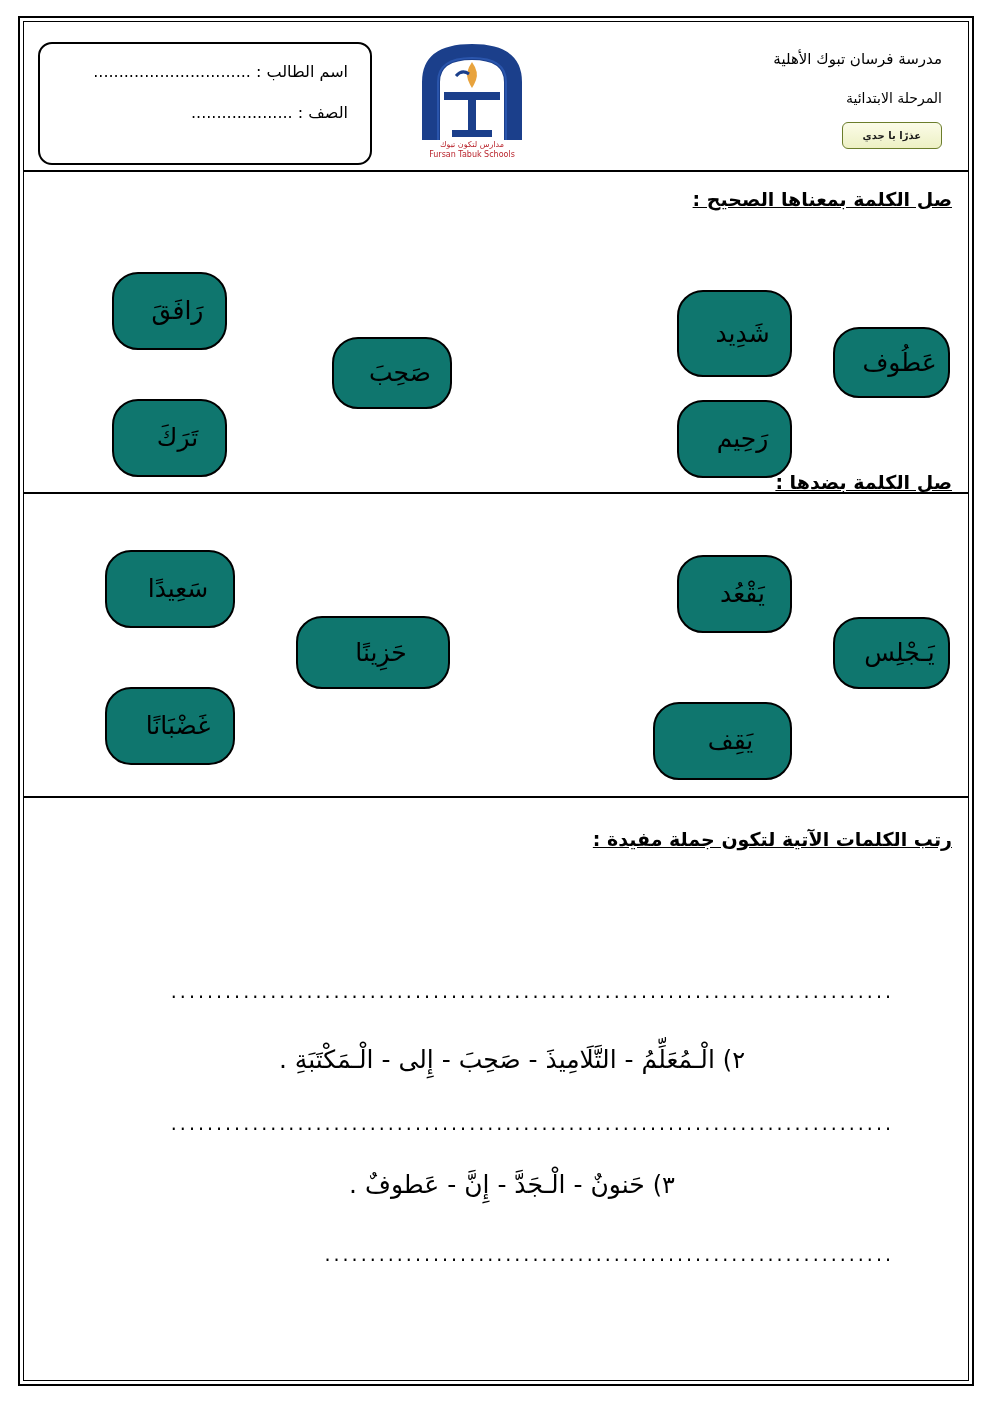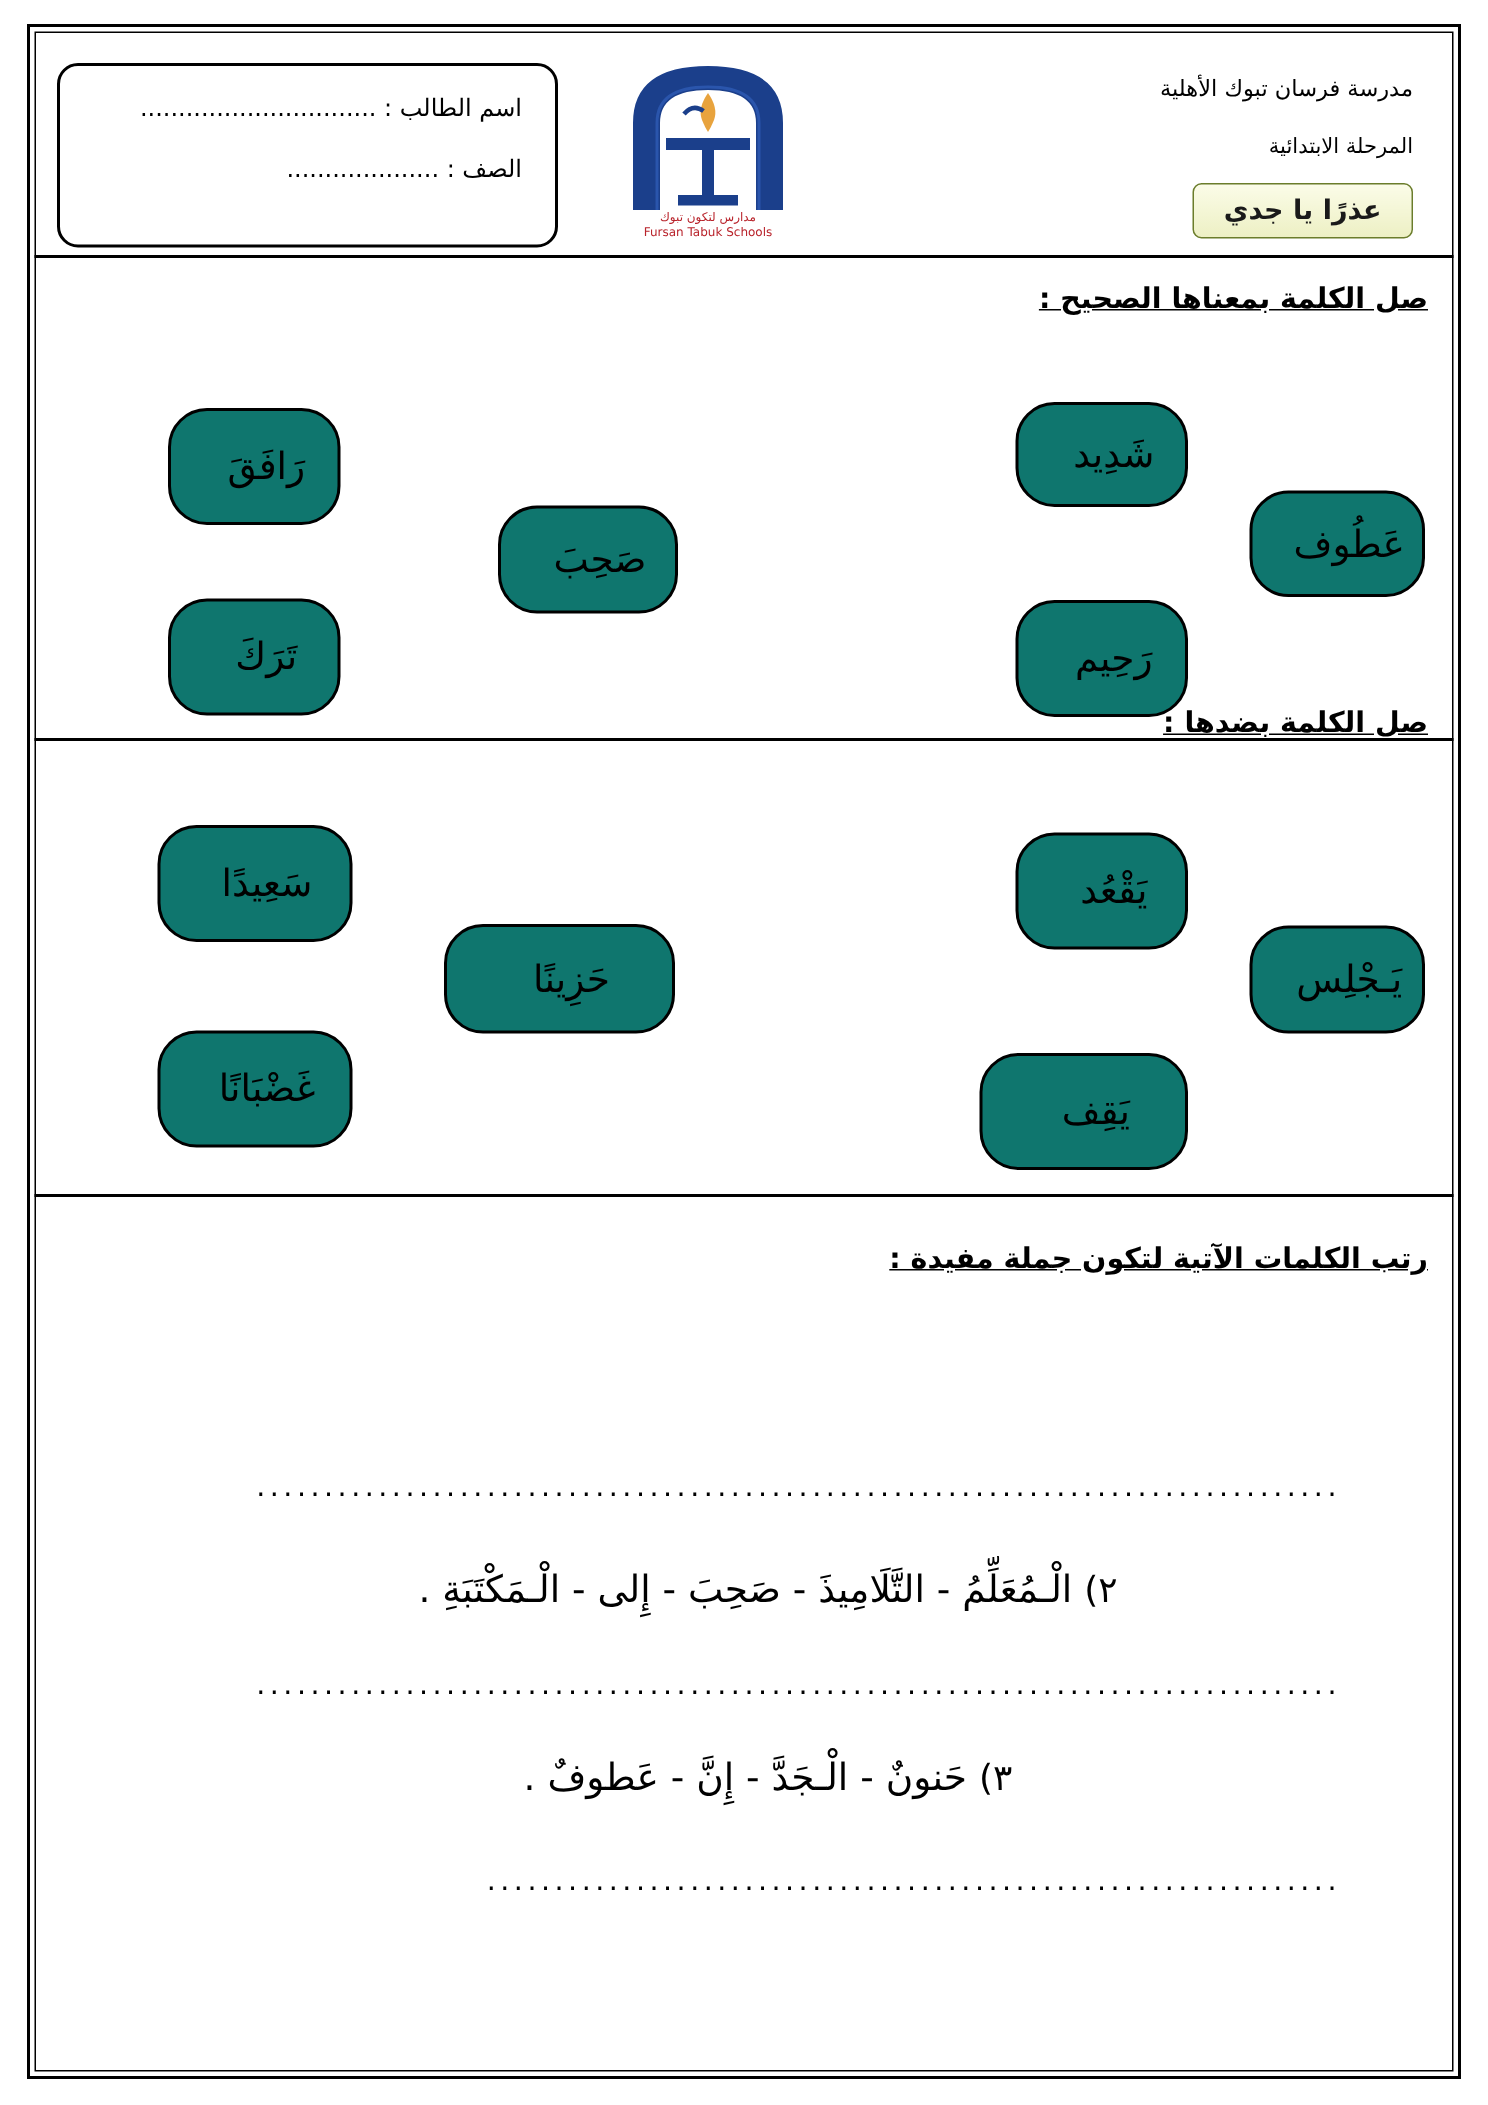--- a/index.html
+++ b/index.html
@@ -90,21 +90,21 @@
   .stage-name {
     font-size: 14px;
     margin-bottom: 16px;
   }
   .title-pill {
     display: inline-block;
     border: 1px solid #6b7d2b;
     border-radius: 6px;
     background: linear-gradient(to bottom, #fbfce8, #edf0c4);
     padding: 7px 20px;
-    font-size: 18px;
+    font-size: 10px;
     font-weight: bold;
     color: #1a1a1a;
   }
 
   .logo {
     position: absolute;
     left: 372px;
     top: 6px;
     width: 136px;
     height: 130px;
@@ -226,21 +226,21 @@
       </div>
     </div>
   </div>
 
   <div class="hr-thick" style="top:170px;"></div>
 
   <div class="sec-title" style="top:188px;">صل الكلمة بمعناها الصحيح :</div>
 
   <div class="bubble" style="right:42px; top:327px; width:117px; height:71px;">عَطُوف</div>
 
-  <div class="bubble" style="right:200px; top:268px; width:115px; height:70px;">شَدِيد</div>
+  <div class="bubble" style="right:200px; top:290px; width:115px; height:87px;">شَدِيد</div>
   <div class="bubble" style="right:200px; top:400px; width:115px; height:78px;">رَحِيم</div>
 
   <div class="bubble" style="right:540px; top:337px; width:120px; height:72px;">صَحِبَ</div>
 
   <div class="bubble" style="right:765px; top:272px; width:115px; height:78px;">رَافَقَ</div>
   <div class="bubble" style="right:765px; top:399px; width:115px; height:78px;">تَرَكَ</div>
 
   <div class="hr-thick" style="top:492px;"></div>
 
   <div class="sec-title" style="top:471px;">صل الكلمة بضدها :</div>

